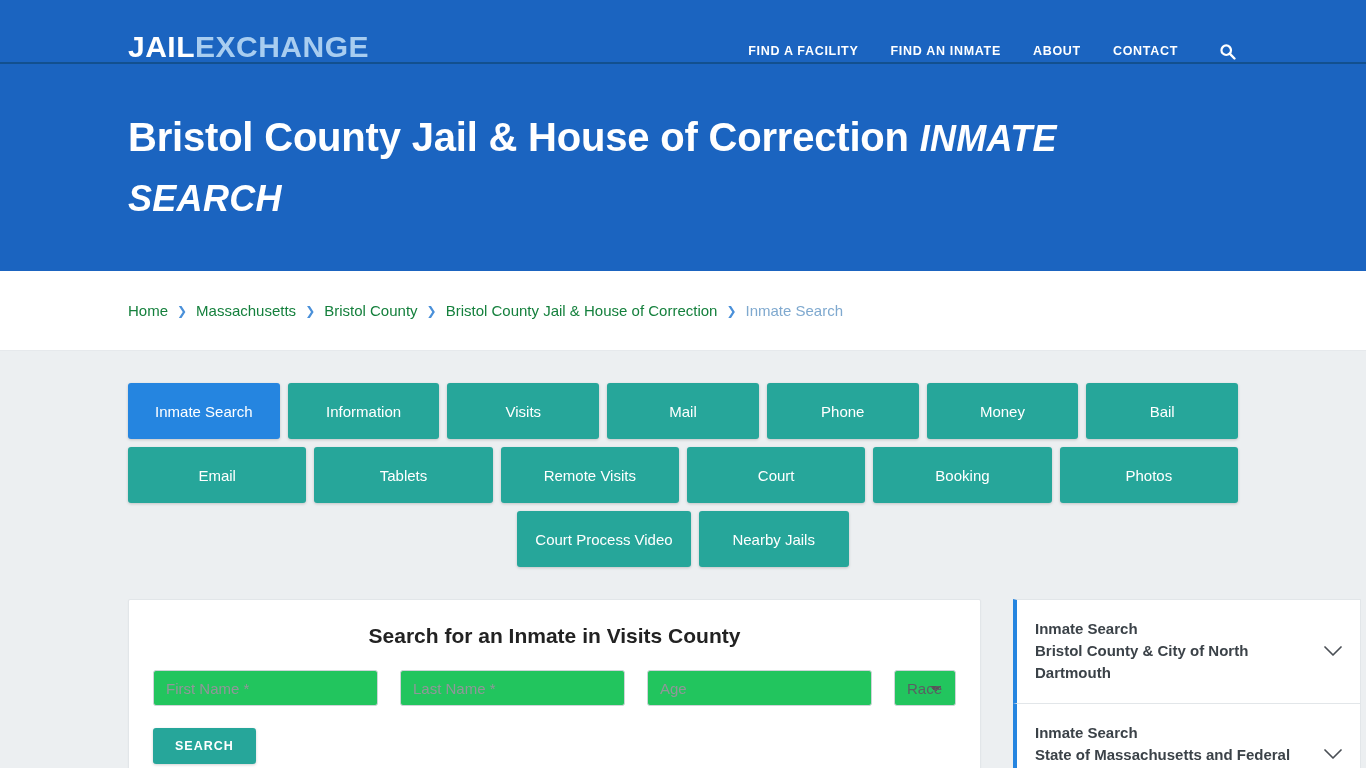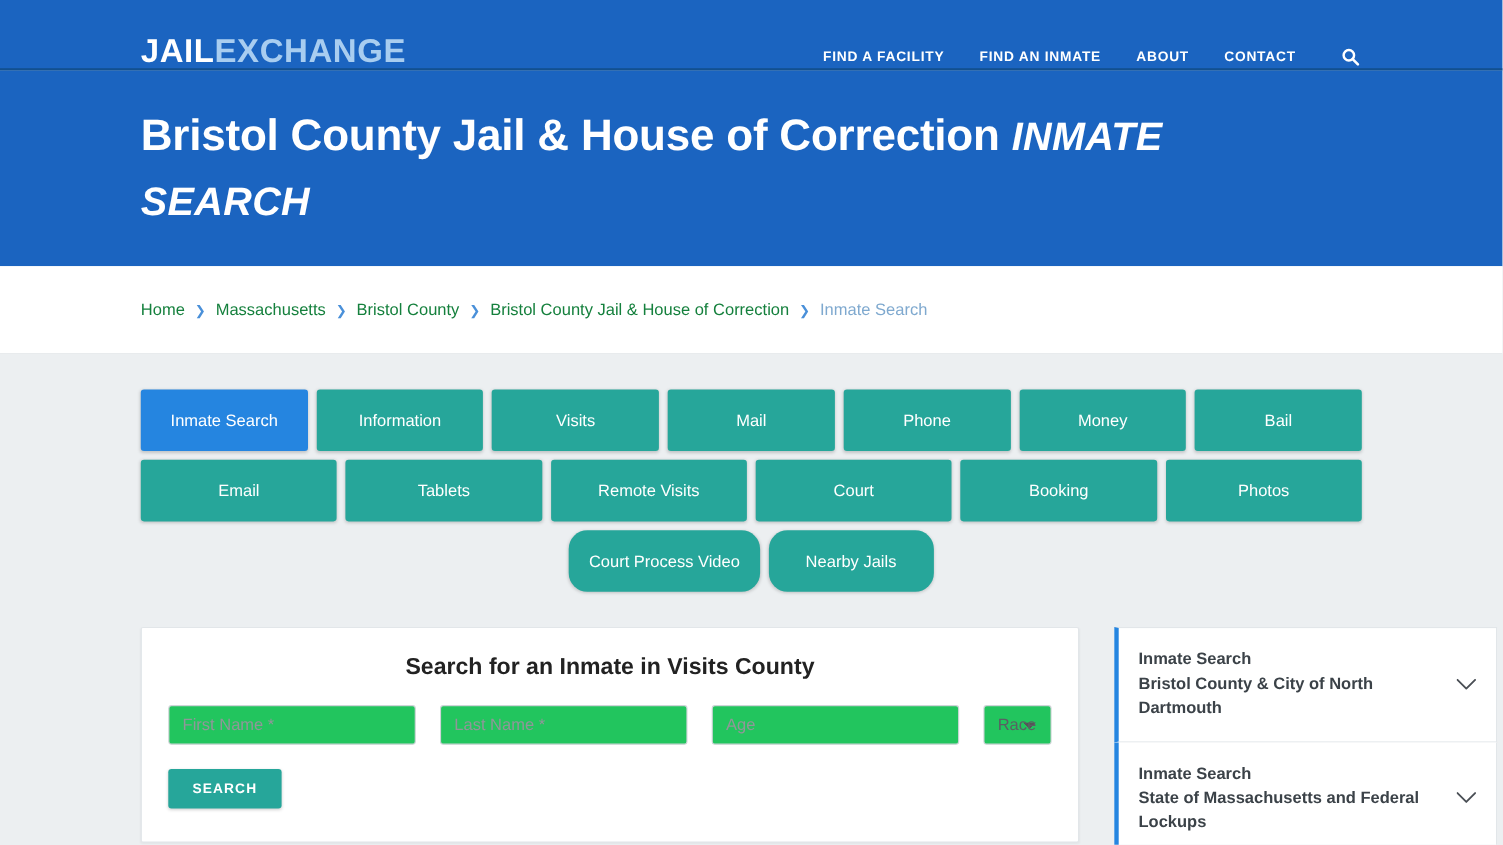--- a/index.html
+++ b/index.html
@@ -53,21 +53,21 @@
     align-items: center;
     justify-content: center;
     width: 22px; height: 22px;
     cursor: pointer;
     margin-left: 6px;
   }
 
   
   .hero {
     background: #1b64c0;
-    height: 178px;
+    height: 207px;
     padding: 0 128px;
     display: flex;
     align-items: center;
   }
   .hero-title {
     color: #ffffff;
     font-size: 40px;
     font-weight: bold;
     line-height: 1.48;
     margin: 0;
@@ -141,21 +141,21 @@
     border-radius: 3px;
     display: flex;
     align-items: center;
     justify-content: center;
     cursor: pointer;
     box-shadow: 0 1px 3px rgba(0,0,0,0.18);
     white-space: nowrap;
     font-family: "Liberation Sans", sans-serif;
   }
   .tab.active { background: #2585e0; }
-  .tab-row.centered .tab { flex: 0 0 auto; padding: 0 18px; min-width: 150px; border-radius: 17px; }
+  .tab-row.centered .tab { flex: 0 0 auto; padding: 0 18px; min-width: 150px; }
 
   
   .columns {
     display: flex;
     gap: 32px;
     margin-top: 32px;
     align-items: flex-start;
   }
   .col-left { flex: 1 1 auto; }
   .col-right { width: 348px; flex: 0 0 348px; }

